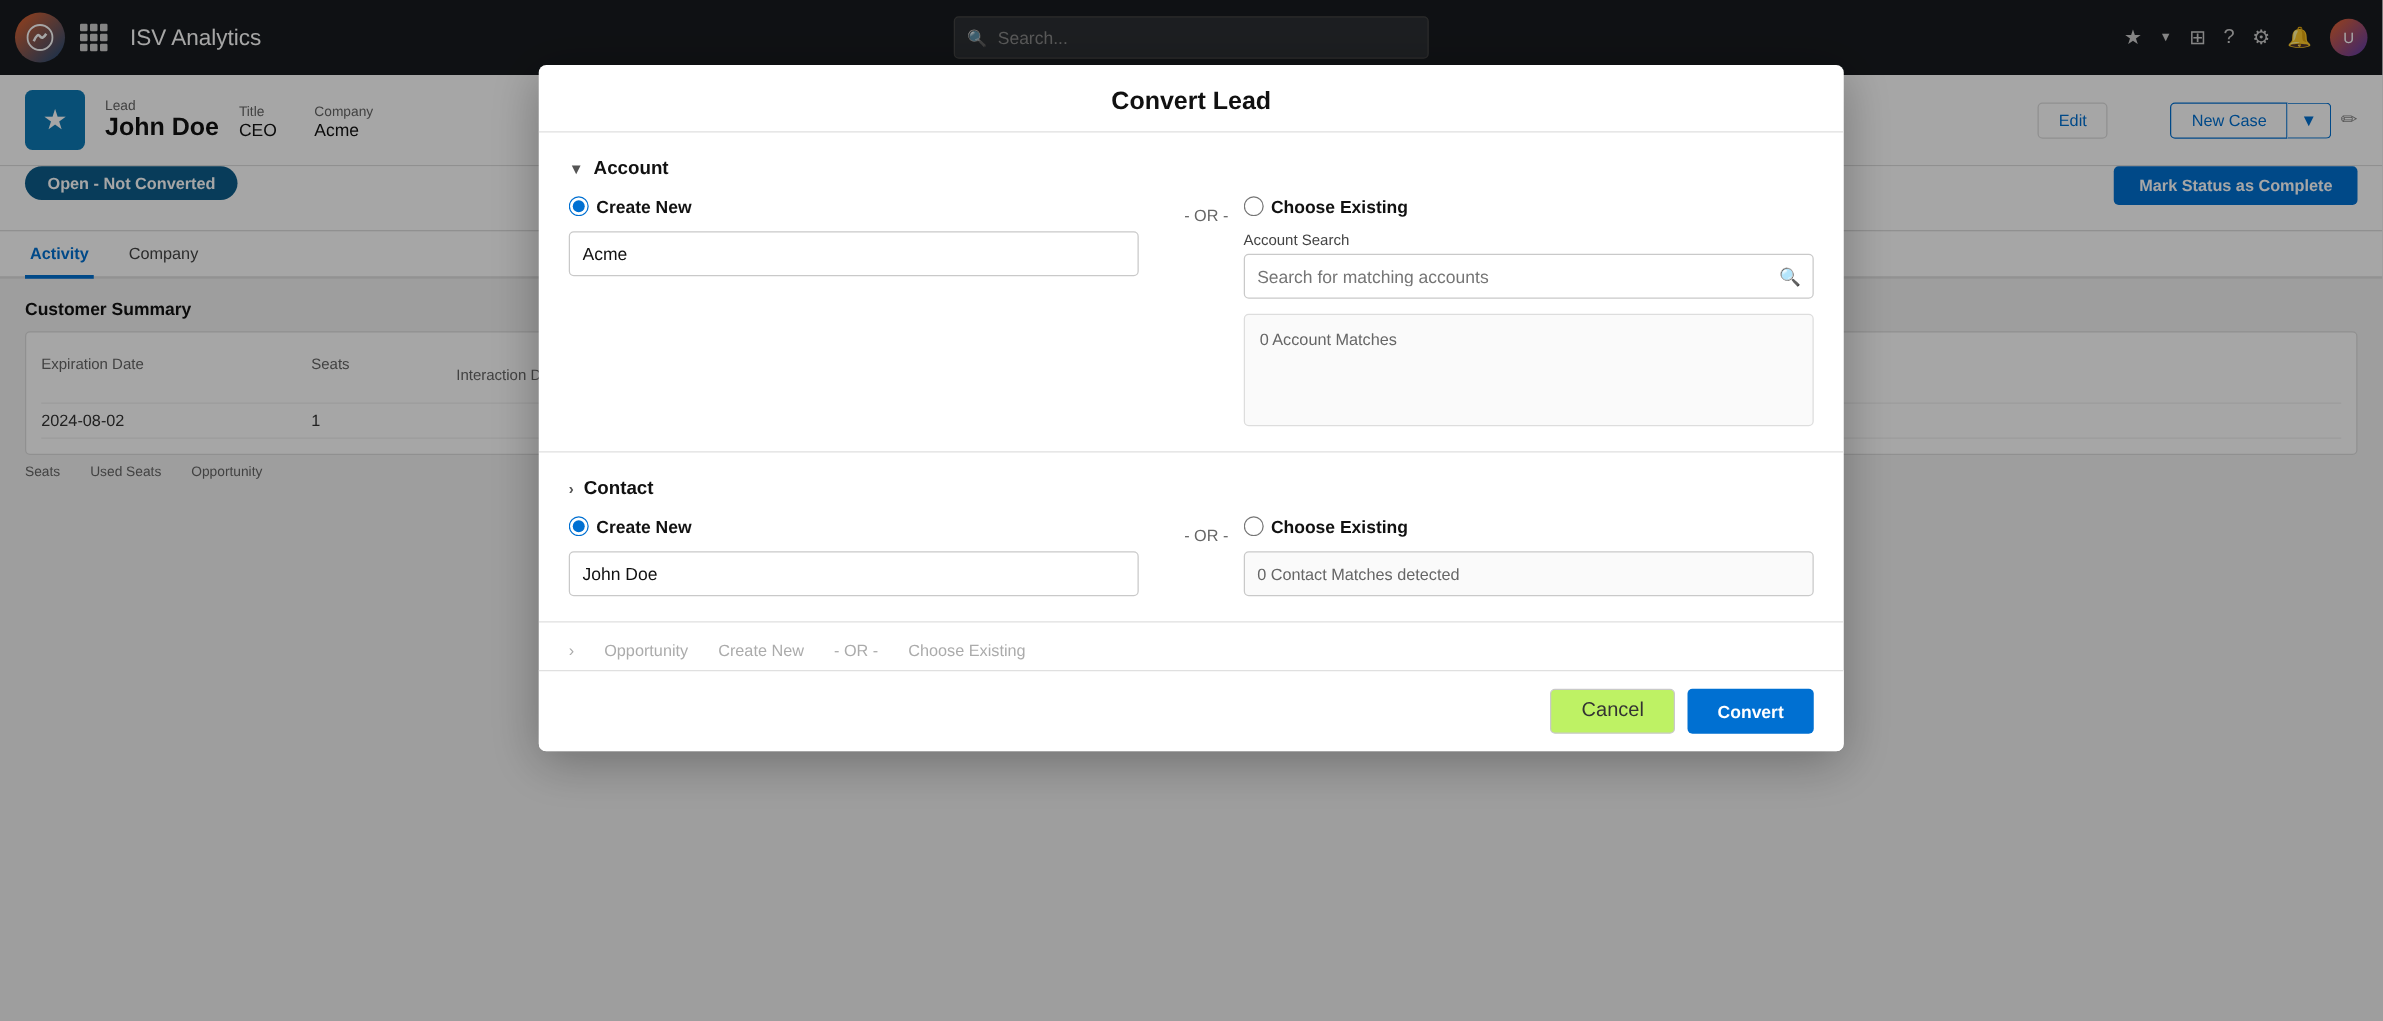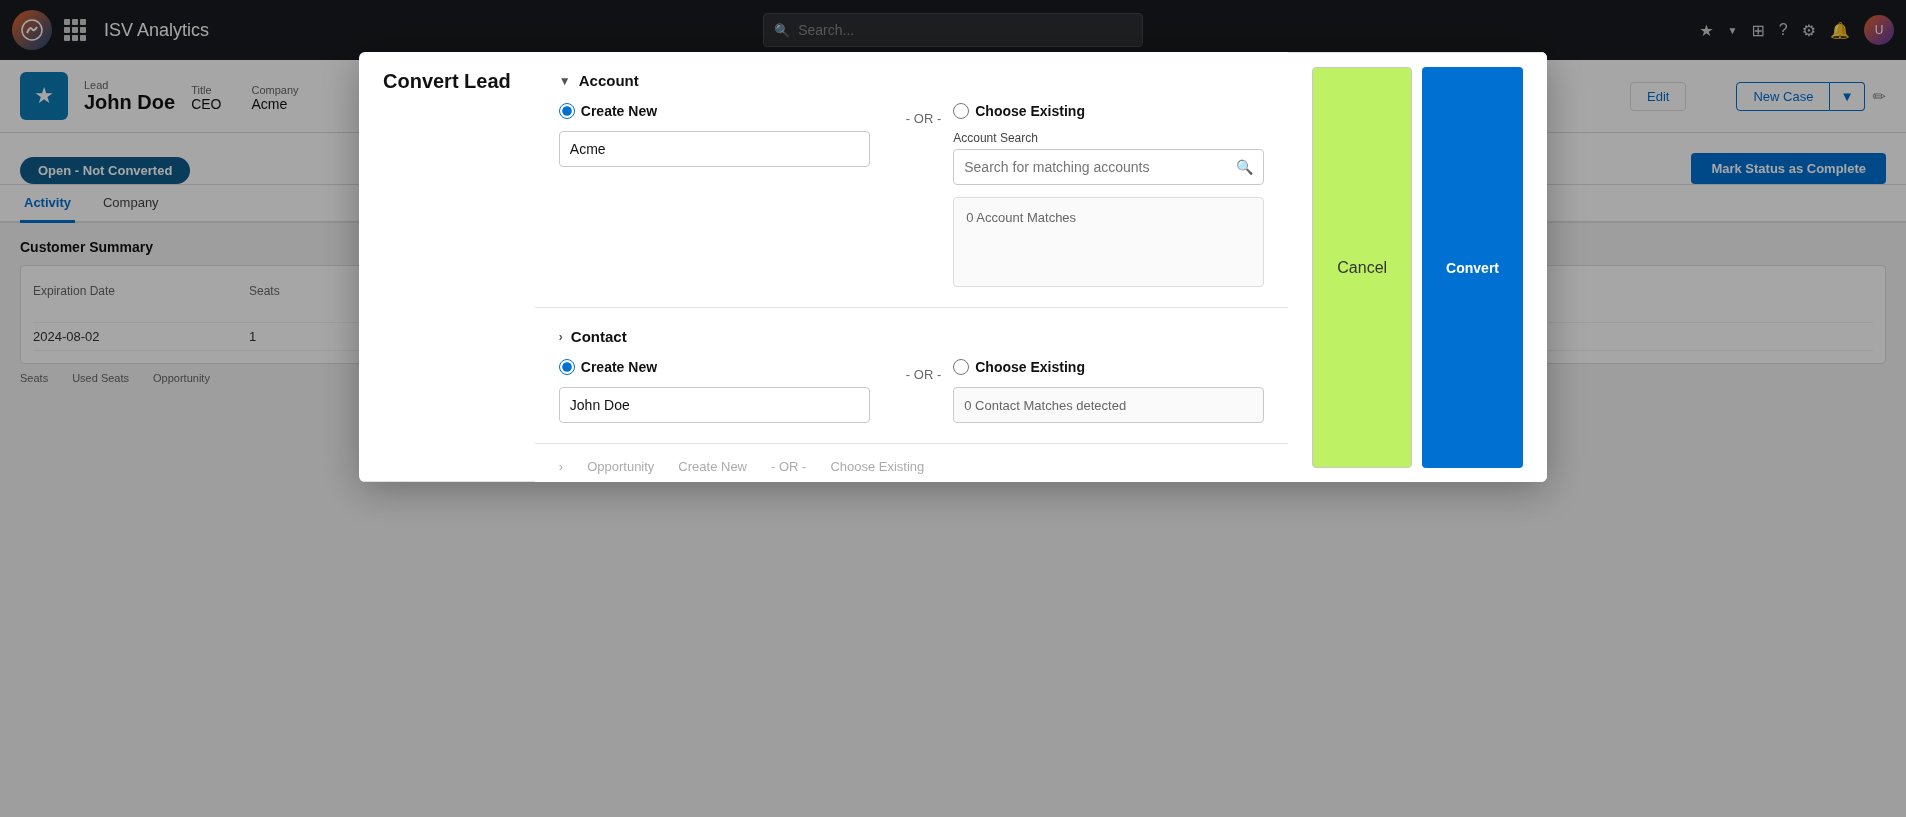--- a/index.html
+++ b/index.html
@@ -174,21 +174,21 @@
       border-radius: 0 4px 4px 0;
       cursor: pointer;
       color: #0070d2;
     }
 
     
     .status-bar {
       background: #fff;
       border-bottom: 1px solid #ddd;
       display: flex;
-      align-items: flex-end;
+      align-items: flex-start;
       padding: 0 20px;
       height: 52px;
       position: relative;
     }
     .status-badge {
       background: #0d5d8a;
       color: white;
       padding: 6px 18px;
       border-radius: 20px;
       font-size: 13px;
@@ -268,23 +268,24 @@
       display: flex;
       align-items: flex-start;
       justify-content: center;
       padding-top: 52px;
     }
 
     
     .modal {
       background: #fff;
       border-radius: 6px;
-      width: 1188px;
+      width: 1044px;
       max-height: 680px;
       display: flex;
+      flex-direction: column;
       box-shadow: 0 8px 40px rgba(0,0,0,0.3);
       position: relative;
       overflow: hidden;
     }
     .modal-header {
       padding: 18px 24px 12px;
       text-align: center;
       font-size: 20px;
       font-weight: 600;
       color: #111;

